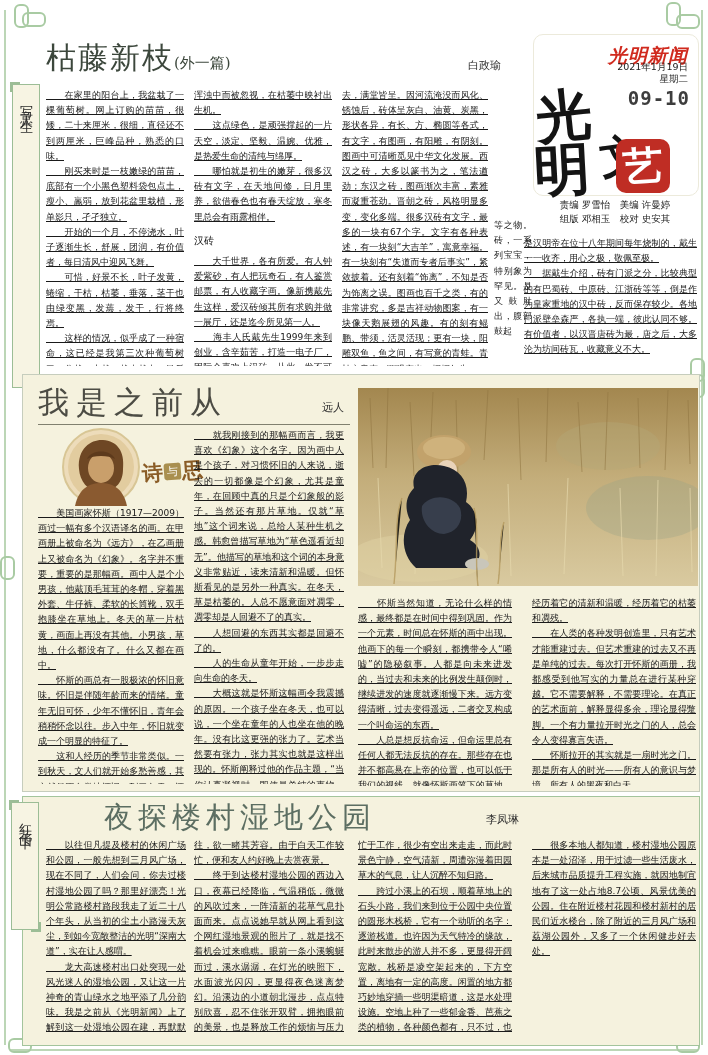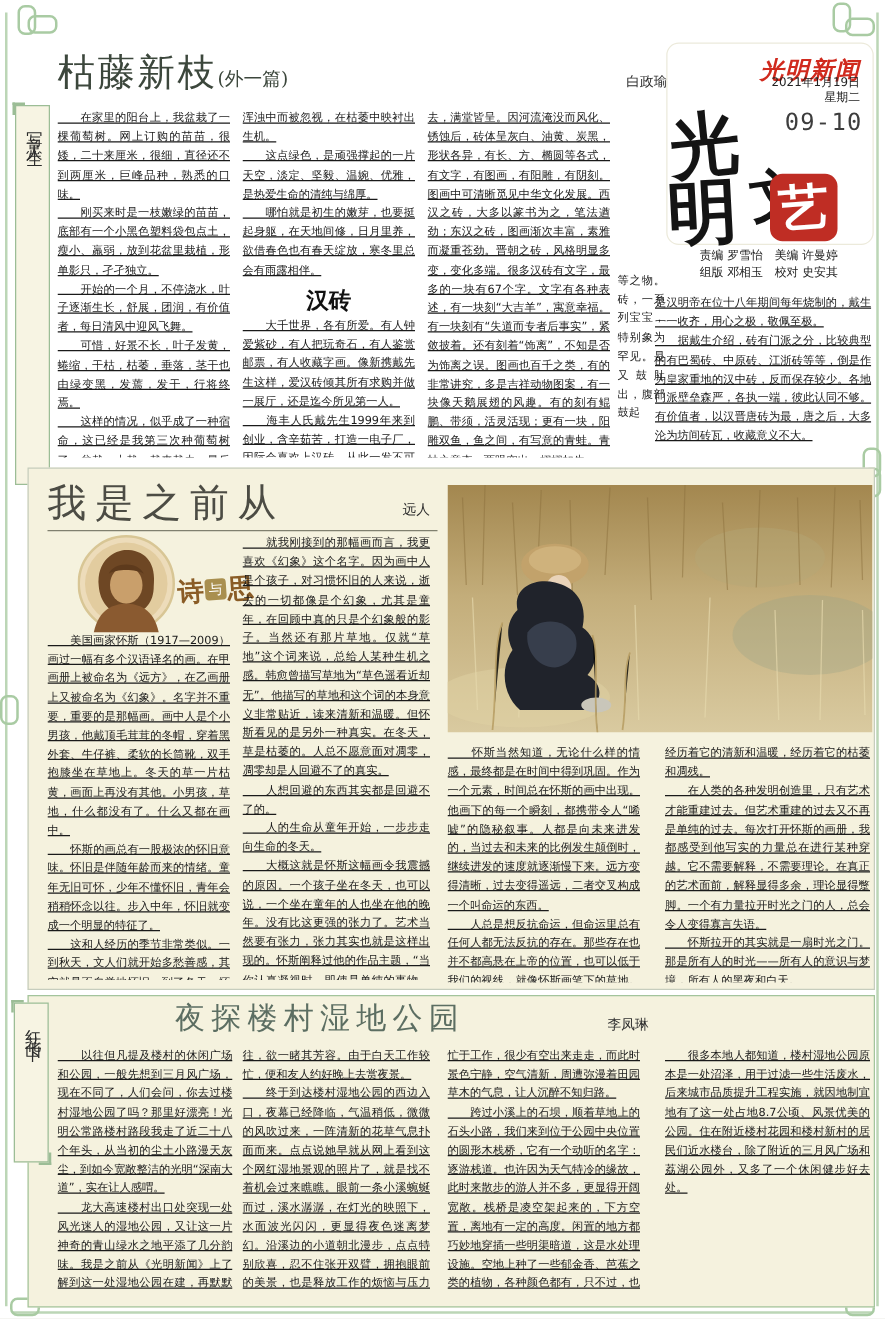--- a/index.html
+++ b/index.html
@@ -5,37 +5,37 @@
   html,body{margin:0;padding:0;background:#e8e8e0;}
   #page{position:relative;width:708px;height:1055px;margin:0 auto;background:#ffffff;
         font-family:"DejaVu Sans",sans-serif;overflow:hidden;}
   
   .edge{position:absolute;background:#bcd6b6;}
   .link{position:absolute;width:11px;height:20px;border:2px solid #a9cba3;border-radius:6px;background:transparent;}
   .link.h{width:20px;height:11px;}
   
   .col{position:absolute;text-align:justify;font-size:9px;line-height:15.2px;color:#1a1a1a;overflow:hidden;}
   .col p{margin:0;text-decoration:underline;}
-  .subhead{font-family:"DejaVu Serif",serif;font-weight:bold;font-size:18px;text-align:center;margin:8px 0 6px 0;color:#111;}
+  .subhead{font-family:"DejaVu Serif",serif;font-weight:normal;font-size:10px;margin:8px 0 6px 0;color:#111;}
   
   .side-label{position:absolute;border:1px solid #9cbd96;background:#f7f4e3;
               writing-mode:vertical-rl;font-size:13px;letter-spacing:5px;color:#2b2b2b;
               padding:10px 4px 4px 4px;font-family:"DejaVu Serif",serif;}
   .side-label:before{content:"";position:absolute;top:-3px;left:-3px;width:8px;height:8px;border-left:2px solid #9cbd96;border-top:2px solid #9cbd96;}
   .side-label:after{content:"";position:absolute;bottom:-3px;right:-3px;width:8px;height:8px;border-right:2px solid #9cbd96;border-bottom:2px solid #9cbd96;}
   
   .headline{position:absolute;font-family:"DejaVu Serif",serif;}
   .byline{position:absolute;font-size:11px;color:#2e2e2e;}
   
   #masthead{position:absolute;left:533px;top:34px;width:164px;height:160px;background:#ffffff;
             border-radius:10px;border:1px solid #eceadb;}
   #masthead .brand{position:absolute;right:10px;top:8px;font-size:19px;font-weight:bold;
                    font-style:italic;color:#d02a1e;font-family:"DejaVu Serif",serif;letter-spacing:1px;}
   #masthead .date{position:absolute;right:10px;top:26px;font-size:9.5px;color:#222;text-align:right;line-height:12px;}
-  #masthead .pageno{position:absolute;right:8px;top:52px;font-size:19px;font-weight:normal;color:#3d3d3d;letter-spacing:1px;font-family:"DejaVu Sans Mono",monospace;}
+  #masthead .pageno{position:absolute;right:8px;top:52px;font-size:19px;font-weight:bold;color:#3d3d3d;letter-spacing:1px;font-family:"DejaVu Sans Mono",monospace;}
   .calli{position:absolute;font-family:"DejaVu Serif",serif;font-weight:bold;color:#141414;}
   #seal{position:absolute;left:82px;top:104px;width:54px;height:54px;background:#bf2d24;border-radius:10px;
         display:flex;align-items:center;justify-content:center;}
   #seal span{color:#fff;font-size:40px;font-weight:bold;font-family:"DejaVu Serif",serif;transform:rotate(-4deg);}
   #credits{position:absolute;left:533px;top:198px;width:164px;text-align:center;font-size:9.5px;line-height:14px;color:#1d1d1d;}
   
   .block{position:absolute;background:#f5f2de;}
   #mid-block{left:22px;top:374px;width:676px;height:416px;border:1px solid #c6cdbd;}
   #bot-block{left:22px;top:796px;width:676px;height:248px;border:1px solid #a3c49c;}
   .rule{position:absolute;background:#80806f;height:1px;}
@@ -62,34 +62,34 @@
   <div class="link h" style="left:8px;top:1038px;"></div>
   <div class="link h" style="left:676px;top:1038px;"></div>
 
   <div class="side-label" style="left:12px;top:84px;height:288px;">
     <span>写意人生</span>
   </div>
 
   <div class="headline" style="left:46px;top:38px;font-size:30px;color:#3c473c;letter-spacing:2px;">
     <span>枯藤新枝</span><span style="font-size:15px;letter-spacing:0;">(外一篇)</span>
   </div>
-  <div class="byline" style="left:501px;top:58px;">白政瑜</div>
+  <div class="byline" style="left:468px;top:58px;">白政瑜</div>
 
   <div class="col" style="left:46px;top:88px;width:138px;height:278px;">
       <p>　　在家里的阳台上，我盆栽了一棵葡萄树。网上订购的苗苗，很矮，二十来厘米，很细，直径还不到两厘米，巨峰品种，熟悉的口味。</p>
       <p>　　刚买来时是一枝嫩绿的苗苗，底部有一个小黑色塑料袋包点土，瘦小、羸弱，放到花盆里栽植，形单影只，孑孑独立。</p>
       <p>　　开始的一个月，不停浇水，叶子逐渐生长，舒展，团润，有价值者，每日清风中迎风飞舞。</p>
       <p>　　可惜，好景不长，叶子发黄，蜷缩，干枯，枯萎，垂落，茎干也由绿变黑，发蔫，发干，行将终焉。</p>
       <p>　　这样的情况，似乎成了一种宿命，这已经是我第三次种葡萄树了，盆栽，土栽，栽来栽去，最后都是这种结果。</p>
     </div>
   <div class="col" style="left:194px;top:88px;width:138px;height:278px;">
     <div>
         <p>浑浊中而被忽视，在枯萎中映衬出生机。</p>
         <p>　　这点绿色，是顽强撑起的一片天空，淡定、坚毅、温婉、优雅，是热爱生命的清纯与绵厚。</p>
-        <p>　　哪怕就是初生的嫩芽，也要挺起身躯，在天地间修，日月里养，欲借春色也有春天绽放，寒冬里总会有雨露相伴。</p>
+        <p>　　哪怕就是初生的嫩芽，很多汉砖有文字，在天地间修，日月里养，欲借春色也有春天绽放，寒冬里总会有雨露相伴。</p>
       </div>
     <div class="subhead">汉砖</div>
     <div>
         <p>　　大千世界，各有所爱。有人钟爱紫砂，有人把玩奇石，有人鉴赏邮票，有人收藏字画。像新携戴先生这样，爱汉砖倾其所有求购并做一展厅，还是迄今所见第一人。</p>
         <p>　　海丰人氏戴先生1999年来到创业，含辛茹苦，打造一电子厂，因际会喜欢上汉砖，从此一发不可收拾，倾其所蓄，收藏万余，精力不够，特别是，工厂日渐没落，生产线已撤销，便在厂房里腾出空间，号“清源斋”用以陈列。</p>
       </div>
   </div>
   <div class="col" style="left:342px;top:88px;width:146px;height:278px;">
       <p>去，满堂皆呈。因河流淹没而风化、锈蚀后，砖体呈灰白、油黄、炭黑，形状各异，有长、方、椭圆等各式，有文字，有图画，有阳雕，有阴刻。图画中可清晰觅见中华文化发展。西汉之砖，大多以篆书为之，笔法遒劲；东汉之砖，图画渐次丰富，素雅而凝重苍劲。晋朝之砖，风格明显多变，变化多端。很多汉砖有文字，最多的一块有67个字。文字有各种表述，有一块刻“大吉羊”，寓意幸福。有一块刻有“失道而专者后事实”，紧敛披着。还有刻着“饰离”，不知是否为饰离之误。图画也百千之类，有的非常讲究，多是吉祥动物图案，有一块像天鹅展翅的风趣。有的刻有鲲鹏、带须，活灵活现；更有一块，阳雕双鱼，鱼之间，有写意的青蛙。青蛙之意态，两眼突出，栩栩如生。</p>
     </div>
@@ -213,21 +213,21 @@
       <p>　　在人类的各种发明创造里，只有艺术才能重建过去。但艺术重建的过去又不再是单纯的过去。每次打开怀斯的画册，我都感受到他写实的力量总在进行某种穿越。它不需要解释，不需要理论。在真正的艺术面前，解释显得多余，理论显得蹩脚。一个有力量拉开时光之门的人，总会令人变得寡言失语。</p>
       <p>　　怀斯拉开的其实就是一扇时光之门。那是所有人的时光——所有人的意识与梦境，所有人的黑夜和白天。</p>
     </div>
 
   <div class="block" id="bot-block"></div>
 
   <div class="side-label" style="left:11px;top:802px;height:112px;">
     <span>红花山下</span>
   </div>
 
-  <div class="headline" style="left:140px;top:798px;font-size:24px;color:#5c6e62;letter-spacing:5px;">夜探楼村湿地公园</div>
+  <div class="headline" style="left:104px;top:798px;font-size:29px;color:#5c6e62;letter-spacing:5px;">夜探楼村湿地公园</div>
   <div class="byline" style="left:486px;top:812px;">李凤琳</div>
 
   <div class="col" style="left:46px;top:838px;width:140px;height:196px;">
       <p>　　以往但凡提及楼村的休闲广场和公园，一般先想到三月风广场，现在不同了，人们会问，你去过楼村湿地公园了吗？那里好漂亮！光明公常路楼村路段我走了近二十八个年头，从当初的尘土小路漫天灰尘，到如今宽敞整洁的光明“深南大道”，实在让人感喟。</p>
       <p>　　龙大高速楼村出口处突现一处风光迷人的湿地公园，又让这一片神奇的青山绿水之地平添了几分韵味。我是之前从《光明新闻》上了解到这一处湿地公园在建，再默默关注进展。终于，上个月底，楼村湿地公园正式对外开放。住在楼村本地的华华先晓先拍了一些照片给我看，我便迫不及待地约上东东、梦儿前</p>
     </div>
   <div class="col" style="left:194px;top:838px;width:150px;height:196px;">
       <p>往，欲一睹其芳容。由于白天工作较忙，便和友人约好晚上去赏夜景。</p>
       <p>　　终于到达楼村湿地公园的西边入口，夜幕已经降临，气温稍低，微微的风吹过来，一阵清新的花草气息扑面而来。点点说她早就从网上看到这个网红湿地景观的照片了，就是找不着机会过来瞧瞧。眼前一条小溪蜿蜒而过，溪水潺潺，在灯光的映照下，水面波光闪闪，更显得夜色迷离梦幻。沿溪边的小道朝北漫步，点点特别欣喜，忍不住张开双臂，拥抱眼前的美景，也是释放工作的烦恼与压力吧。我和梦儿不停用手机拍照，想收录这一切美好，花草、溪水、树木、乱石、小桥、野鸭……我最</p>
     </div>

